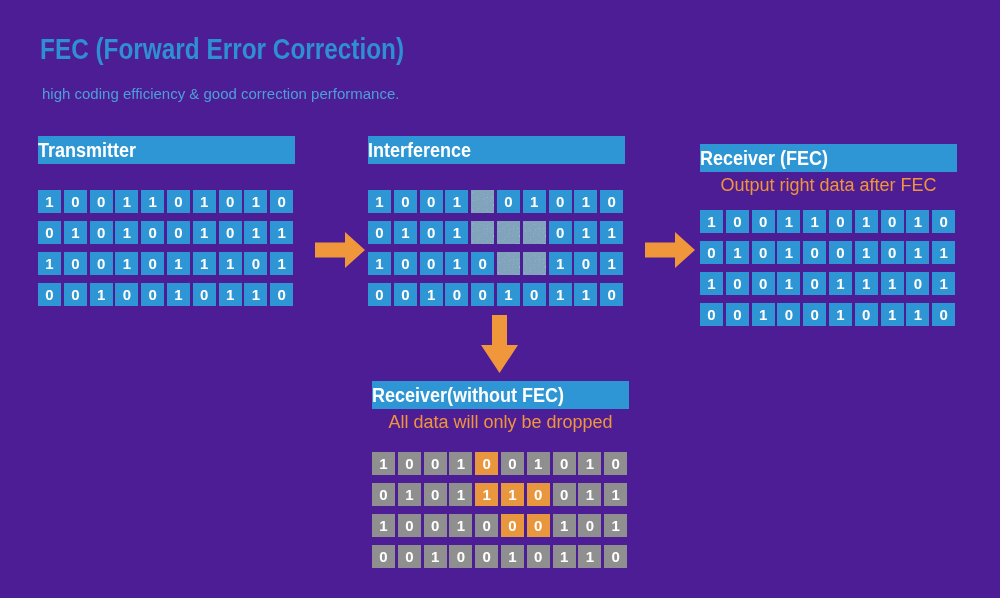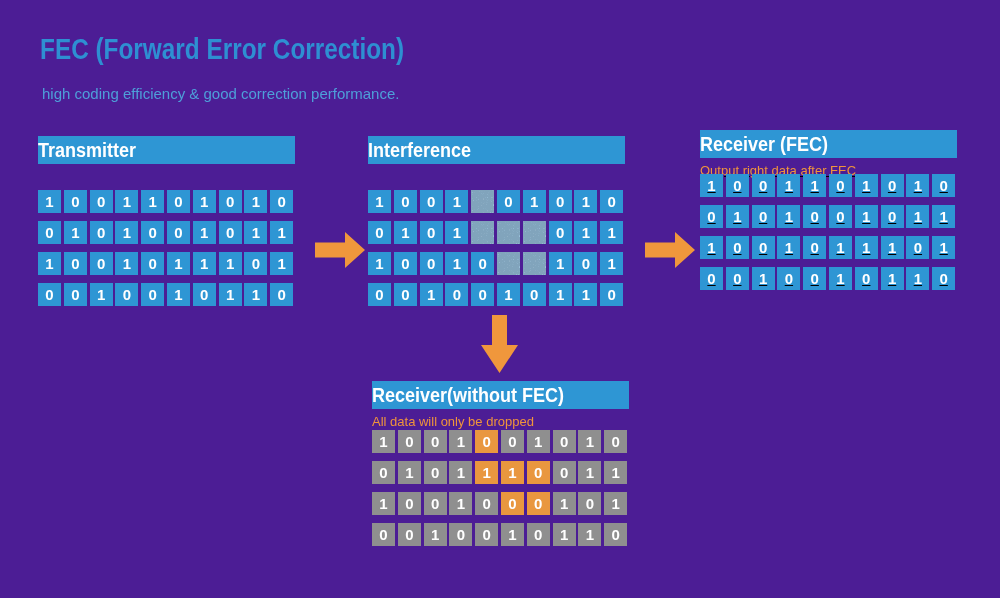--- a/index.html
+++ b/index.html
@@ -12,31 +12,31 @@
     font-size:29px;font-weight:bold;color:var(--title-blue,#2E8FD2);
     transform:scaleX(.84);transform-origin:left center;white-space:nowrap;
   }
   .subtitle{
     position:absolute;left:42px;top:85px;
     font-size:15px;color:var(--sub-blue,#4E9FD9);white-space:nowrap;
   }
   .section{position:absolute;width:257px;}
   #sec-transmitter{left:38px;top:136px;}
   #sec-interference{left:368px;top:136px;}
-  #sec-receiver-fec{left:700px;top:130px;text-decoration:underline;}
+  #sec-receiver-fec{left:700px;top:144px;}
   #sec-receiver-nofec{left:372px;top:381px;}
   .bar{
     height:28px;background:var(--blue,#2E96D4);color:#fff;
     font-weight:bold;font-size:20px;line-height:28px;
     box-sizing:border-box;white-space:nowrap;
   }
   .bar .bar-label{display:inline-block;transform:scaleX(.9);transform-origin:left center;}
   .caption{
-    height:16px;line-height:26px;text-align:left;
-    color:var(--orange-text,#F0953B);font-size:13px;white-space:nowrap;
+    height:38px;line-height:26px;text-align:center;
+    color:var(--orange-text,#F0953B);font-size:18px;white-space:nowrap;
   }
   .grid{
     display:grid;grid-template-columns:repeat(10,23px);
     column-gap:2.8px;row-gap:8px;width:255px;
   }
   .gap26{margin-top:26px;}
   .gap5{margin-top:5px;}
   .bit{
     position:relative;width:23px;height:23px;box-sizing:border-box;
     background:var(--blue,#2E96D4);color:#fff;

